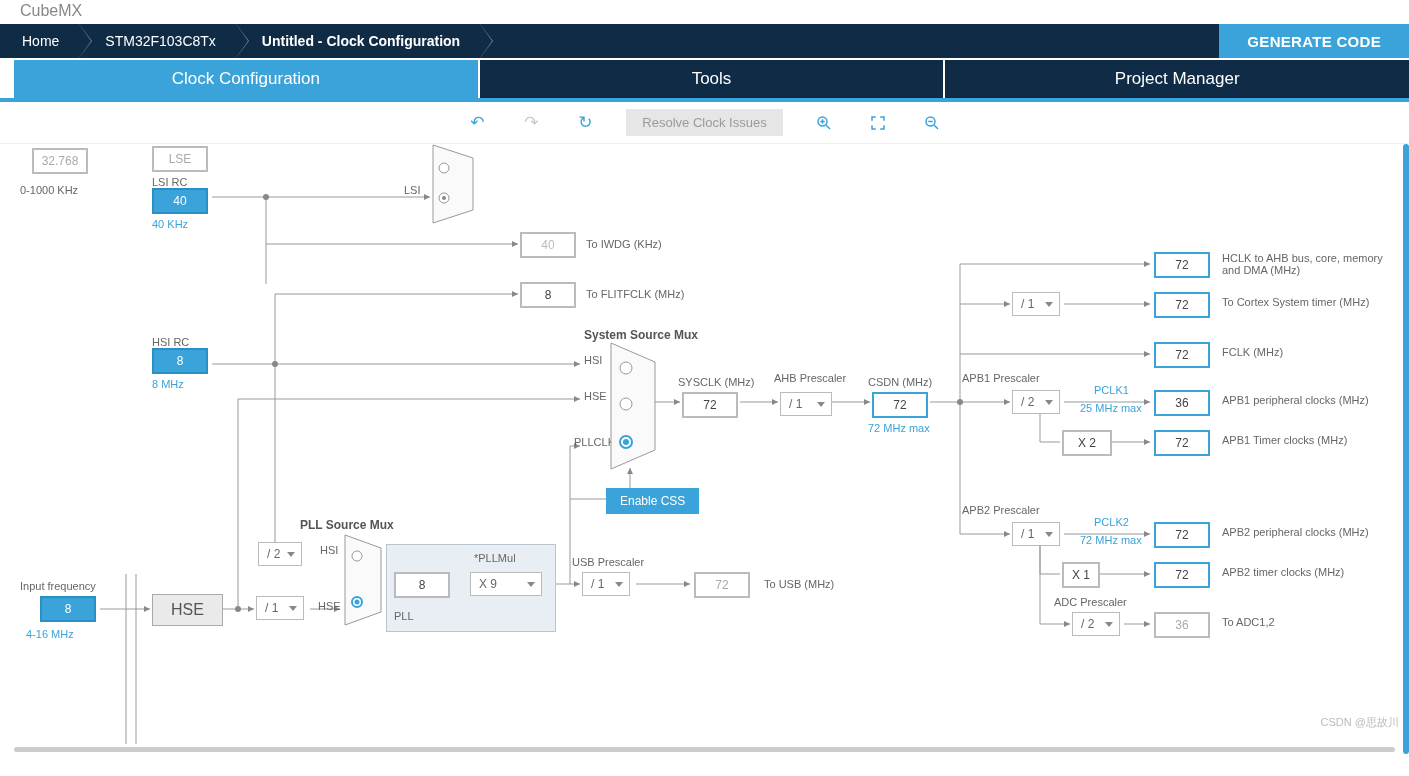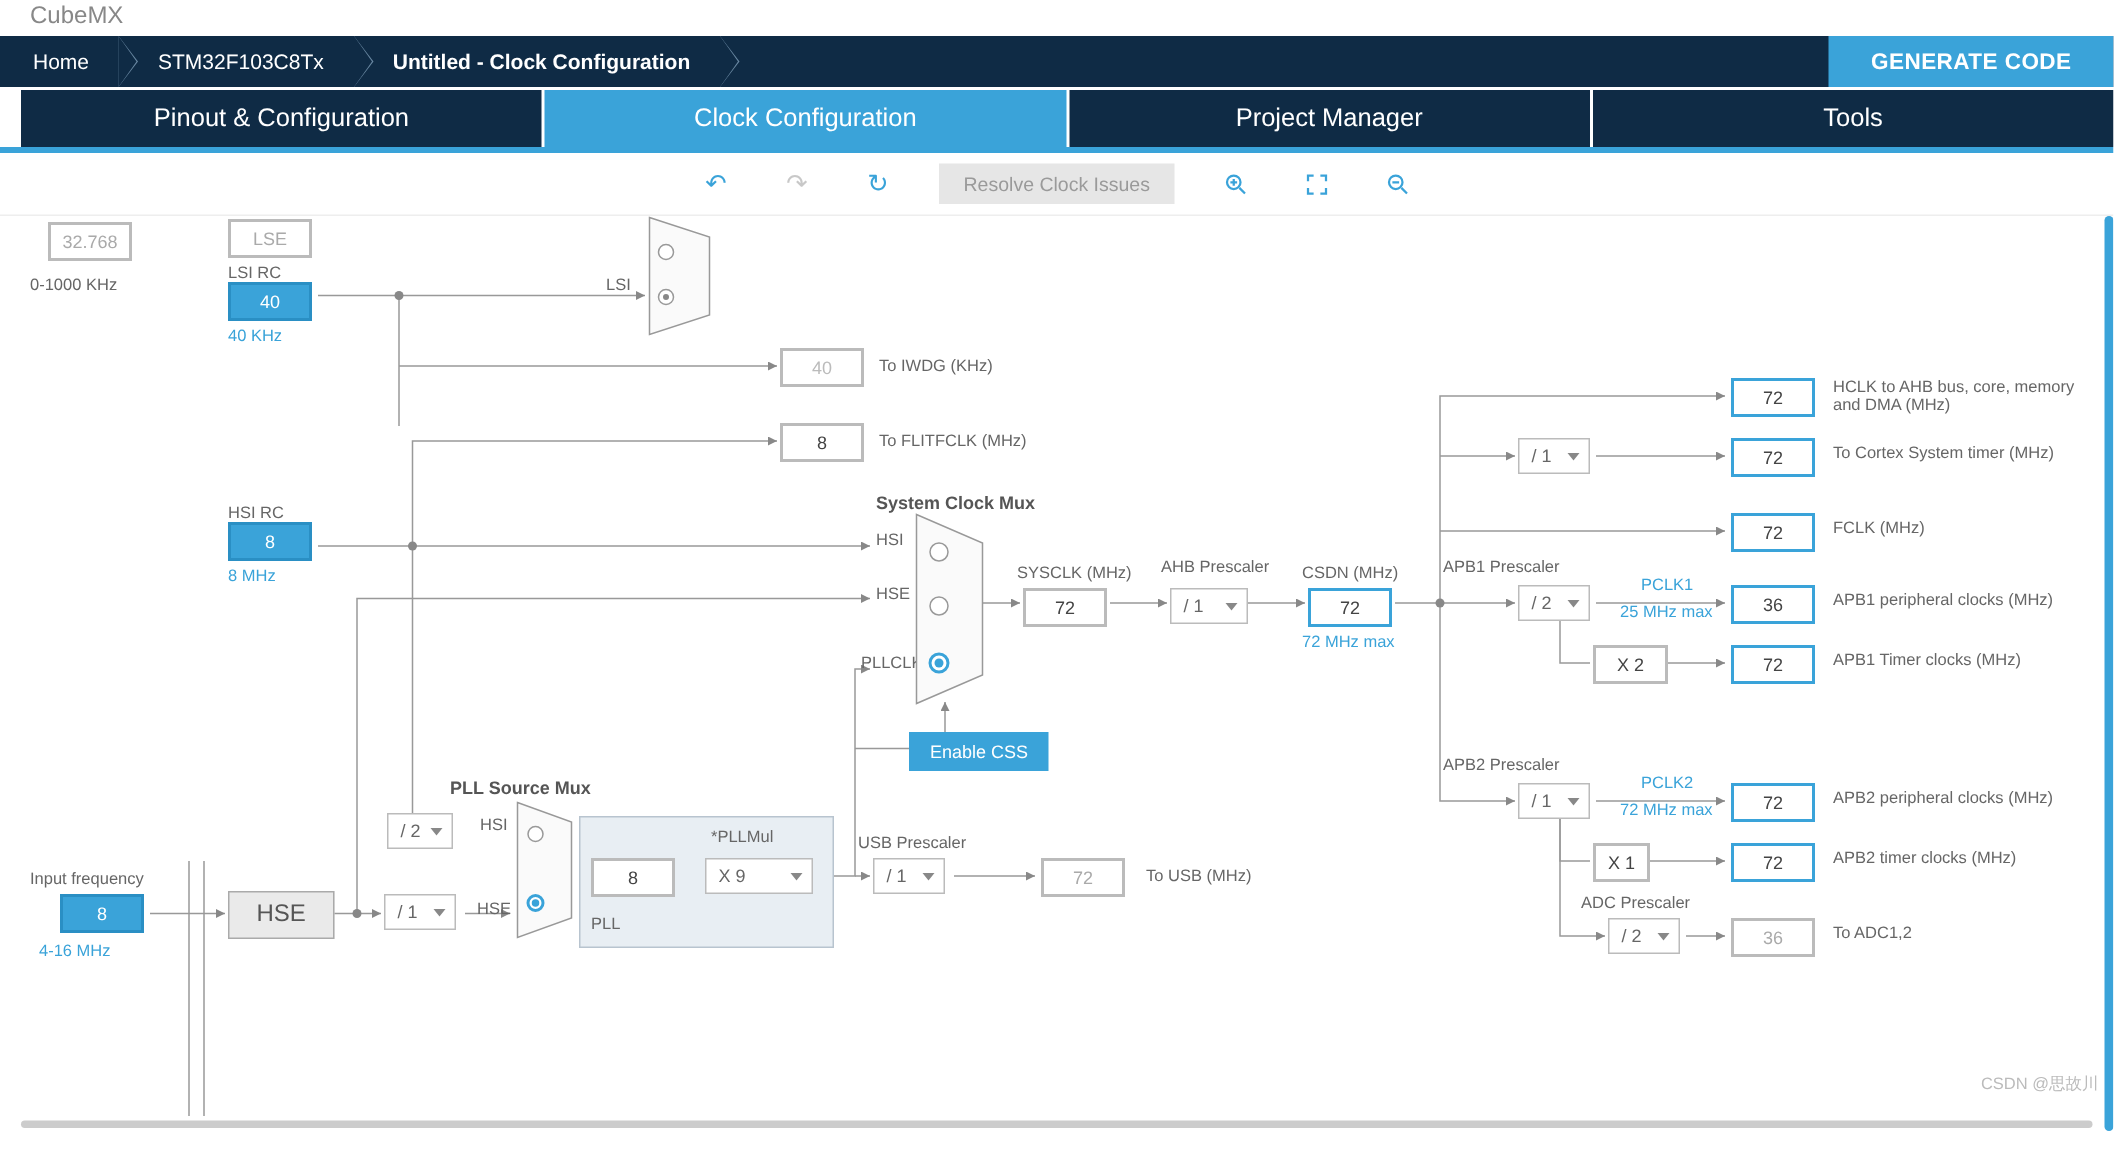--- a/index.html
+++ b/index.html
@@ -113,24 +113,23 @@
     </div>
   <div class="bc active" style="padding-left:26px">
       <span>Untitled - Clock Configuration</span>
     </div>
   <div class="gencode">
       <span>GENERATE CODE</span>
     </div>
 </div>
 
 <div class="tabs">
-  <div class="tab">Pinout &amp; Configuration</div>
   <div class="tab active">Clock Configuration</div>
+  <div class="tab">Tools</div>
   <div class="tab">Project Manager</div>
-  <div class="tab">Tools</div>
 </div>
 
 <div class="tbar">
   <span class="tbtn">↶</span>
   <span class="tbtn dis">↷</span>
   <span class="tbtn">↻</span>
   <span class="resolve">Resolve Clock Issues</span>
   <span class="tbtn">
     <svg class="ic" viewBox="0 0 24 24" fill="none" stroke="#3aa3d9" stroke-width="2">
         <circle cx="10" cy="10" r="6"></circle>
@@ -237,21 +236,21 @@
   <div class="nbox wh" style="left:520px;top:88px;color:#bbb">40</div>
   <div class="lbl" style="left:586px;top:94px">To IWDG (KHz)</div>
 
   <div class="nbox wh" style="left:520px;top:138px">8</div>
   <div class="lbl" style="left:586px;top:144px">To FLITFCLK (MHz)</div>
 
   <div class="lbl" style="left:152px;top:192px">HSI RC</div>
   <div class="nbox blue" style="left:152px;top:204px">8</div>
   <div class="lblb" style="left:152px;top:234px">8 MHz</div>
 
-  <div class="lbldk" style="left:584px;top:184px;font-weight:600">System Clock Mux</div>
+  <div class="lbldk" style="left:584px;top:184px;font-weight:600">System Source Mux</div>
   <div class="lbl" style="left:584px;top:210px">HSI</div>
   <div class="lbl" style="left:584px;top:246px">HSE</div>
   <div class="lbl" style="left:574px;top:292px">PLLCLK</div>
   <div class="mux" style="left:610px;top:198px">
     <svg width="46" height="128">
         <polygon points="1,1 45,20 45,108 1,127" fill="#fafafa" stroke="#999"></polygon>
       <circle cx="16" cy="26" r="6" fill="#fff" stroke="#999"></circle>
       <circle cx="16" cy="62" r="6" fill="#fff" stroke="#999"></circle>
       <circle cx="16" cy="100" r="6" fill="#fff" stroke="#3aa3d9" stroke-width="2"></circle>
         <circle cx="16" cy="100" r="3" fill="#3aa3d9"></circle>

